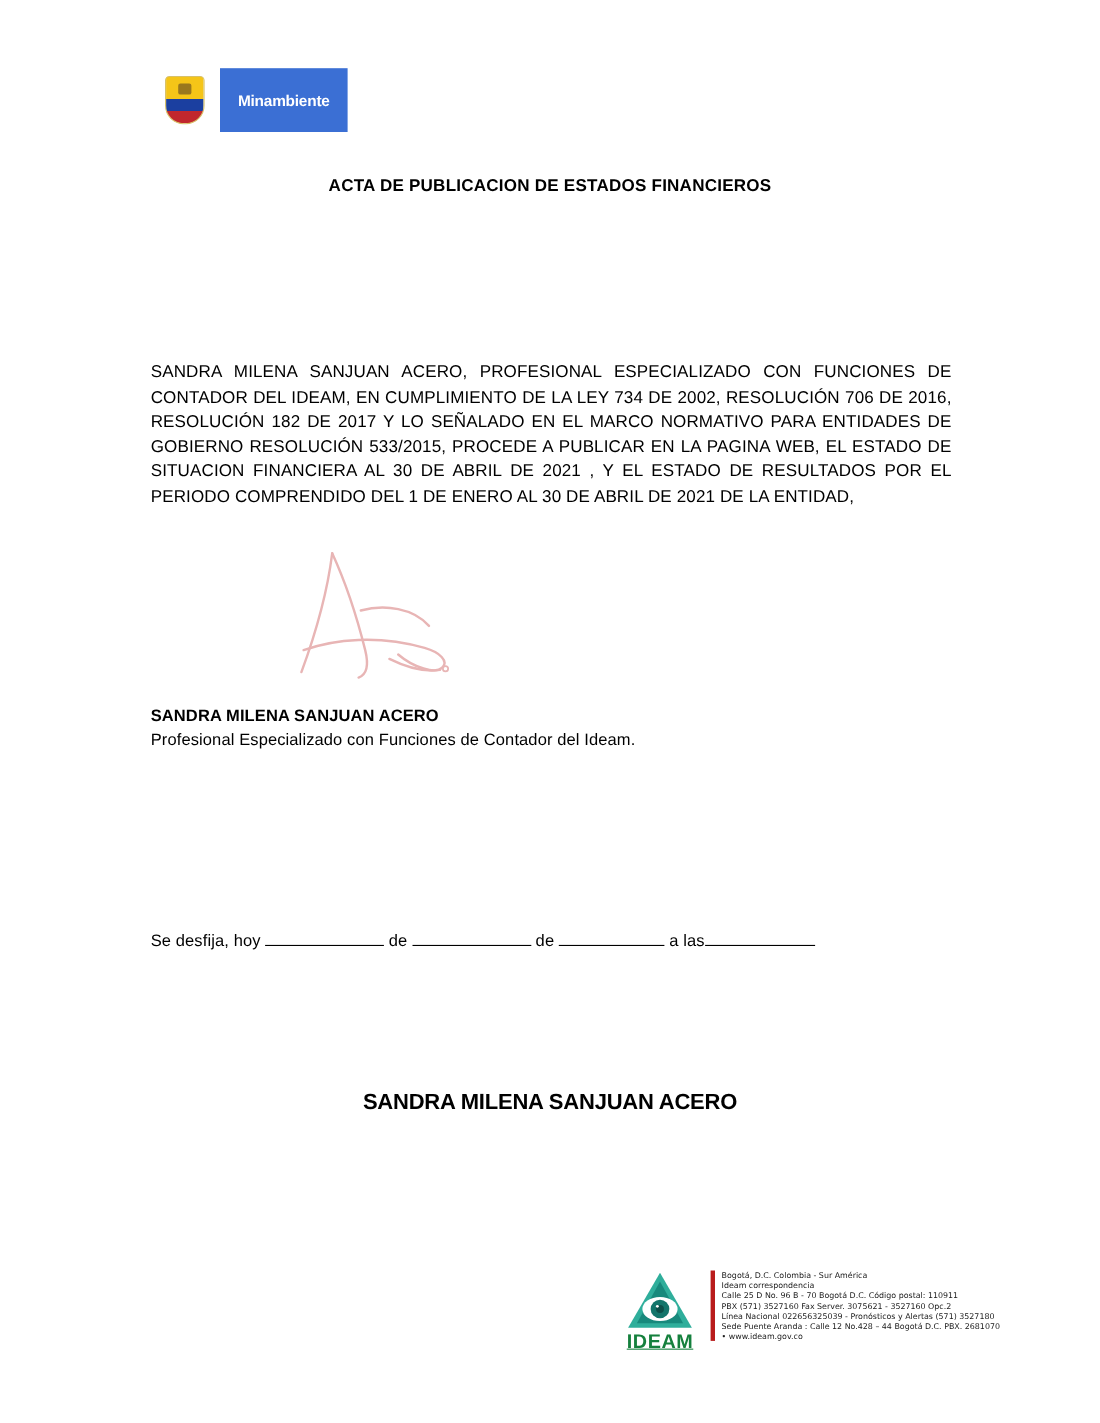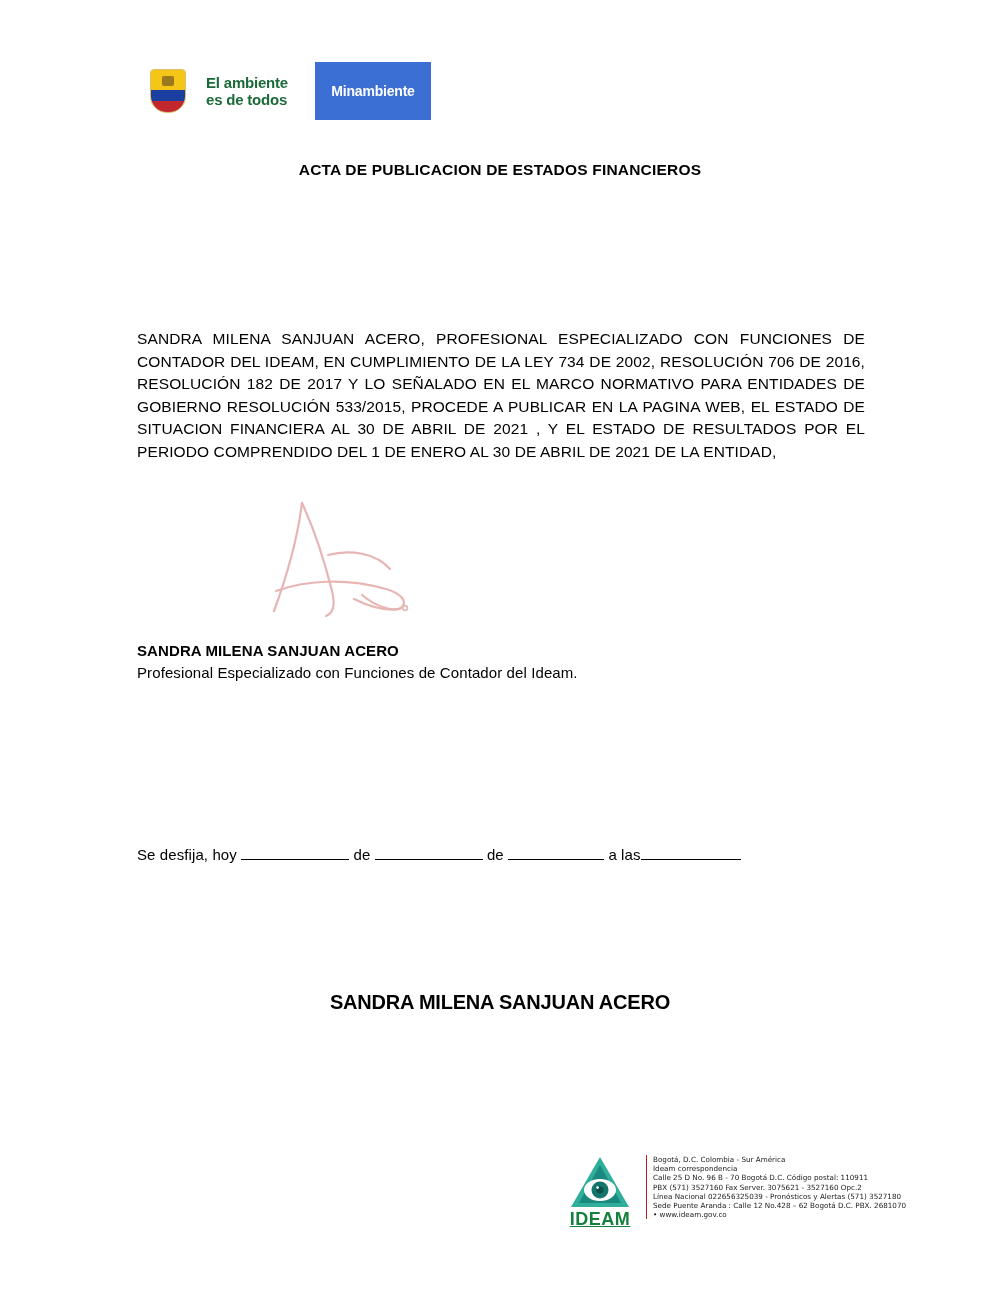--- a/index.html
+++ b/index.html
@@ -194,44 +194,38 @@
   }
   .ideam-word {
     font-weight: bold;
     font-size: 18px;
     color: #15803d;
     letter-spacing: 0.5px;
     margin-top: -2px;
     text-decoration: underline;
   }
   .footer-text {
-    border-left: 1px solid #b91c1c;
+    border-left: 4px solid #b91c1c;
     padding-left: 6px;
     margin-left: 6px;
     font-size: 7.2px;
     line-height: 9.2px;
     color: #1a1a1a;
     font-family: "DejaVu Sans", sans-serif;
   }
   .footer-text div { white-space: nowrap; }
 </style>
 </head>
 <body>
 
 <div class="page">
 
   <div class="header-logo">
     <div class="logo-flag">
       <div class="coat"></div>
-    </div>
-    <div class="logo-green">
-      <div class="logo-green-inner">
-        <div class="logo-slogan">El ambiente</div>
-        <div class="logo-slogan">es de todos</div>
-      </div>
     </div>
     <div class="logo-min">Minambiente</div>
   </div>
 
   <div class="doc-title">ACTA DE PUBLICACION DE ESTADOS FINANCIEROS</div>
 
   <div class="body-paragraph">SANDRA MILENA SANJUAN ACERO, PROFESIONAL ESPECIALIZADO CON FUNCIONES DE CONTADOR DEL IDEAM, EN CUMPLIMIENTO DE LA LEY 734 DE 2002, RESOLUCIÓN 706 DE 2016, RESOLUCIÓN 182 DE 2017 Y LO SEÑALADO EN EL MARCO NORMATIVO PARA ENTIDADES DE GOBIERNO RESOLUCIÓN 533/2015, PROCEDE A PUBLICAR EN LA PAGINA WEB, EL ESTADO DE SITUACION FINANCIERA AL 30 DE ABRIL DE 2021 , Y EL ESTADO DE RESULTADOS POR EL PERIODO COMPRENDIDO DEL 1  DE ENERO AL 30 DE ABRIL DE 2021 DE LA ENTIDAD,</div>
 
   <div class="signature-mark">
     <svg viewBox="0 0 170 135" width="170" height="135" aria-hidden="true">
@@ -276,18 +270,18 @@
         </svg>
       </div>
       <div class="ideam-word">IDEAM</div>
     </div>
     <div class="footer-text">
       <div>Bogotá, D.C. Colombia - Sur América</div>
       <div>Ideam correspondencia</div>
       <div>Calle 25 D No. 96 B - 70 Bogotá D.C. Código postal: 110911</div>
       <div>PBX (571) 3527160  Fax Server. 3075621 -  3527160 Opc.2</div>
       <div>Línea Nacional 022656325039 - Pronósticos y Alertas (571) 3527180</div>
-      <div>Sede Puente Aranda : Calle 12 No.428 – 62 Bogotá D.C. PBX. 2681070</div>
+      <div>Sede Puente Aranda : Calle 12 No.428 – 44 Bogotá D.C. PBX. 2681070</div>
       <div>• www.ideam.gov.co</div>
     </div>
   </div>
 
 </div>
 
 </body></html>

